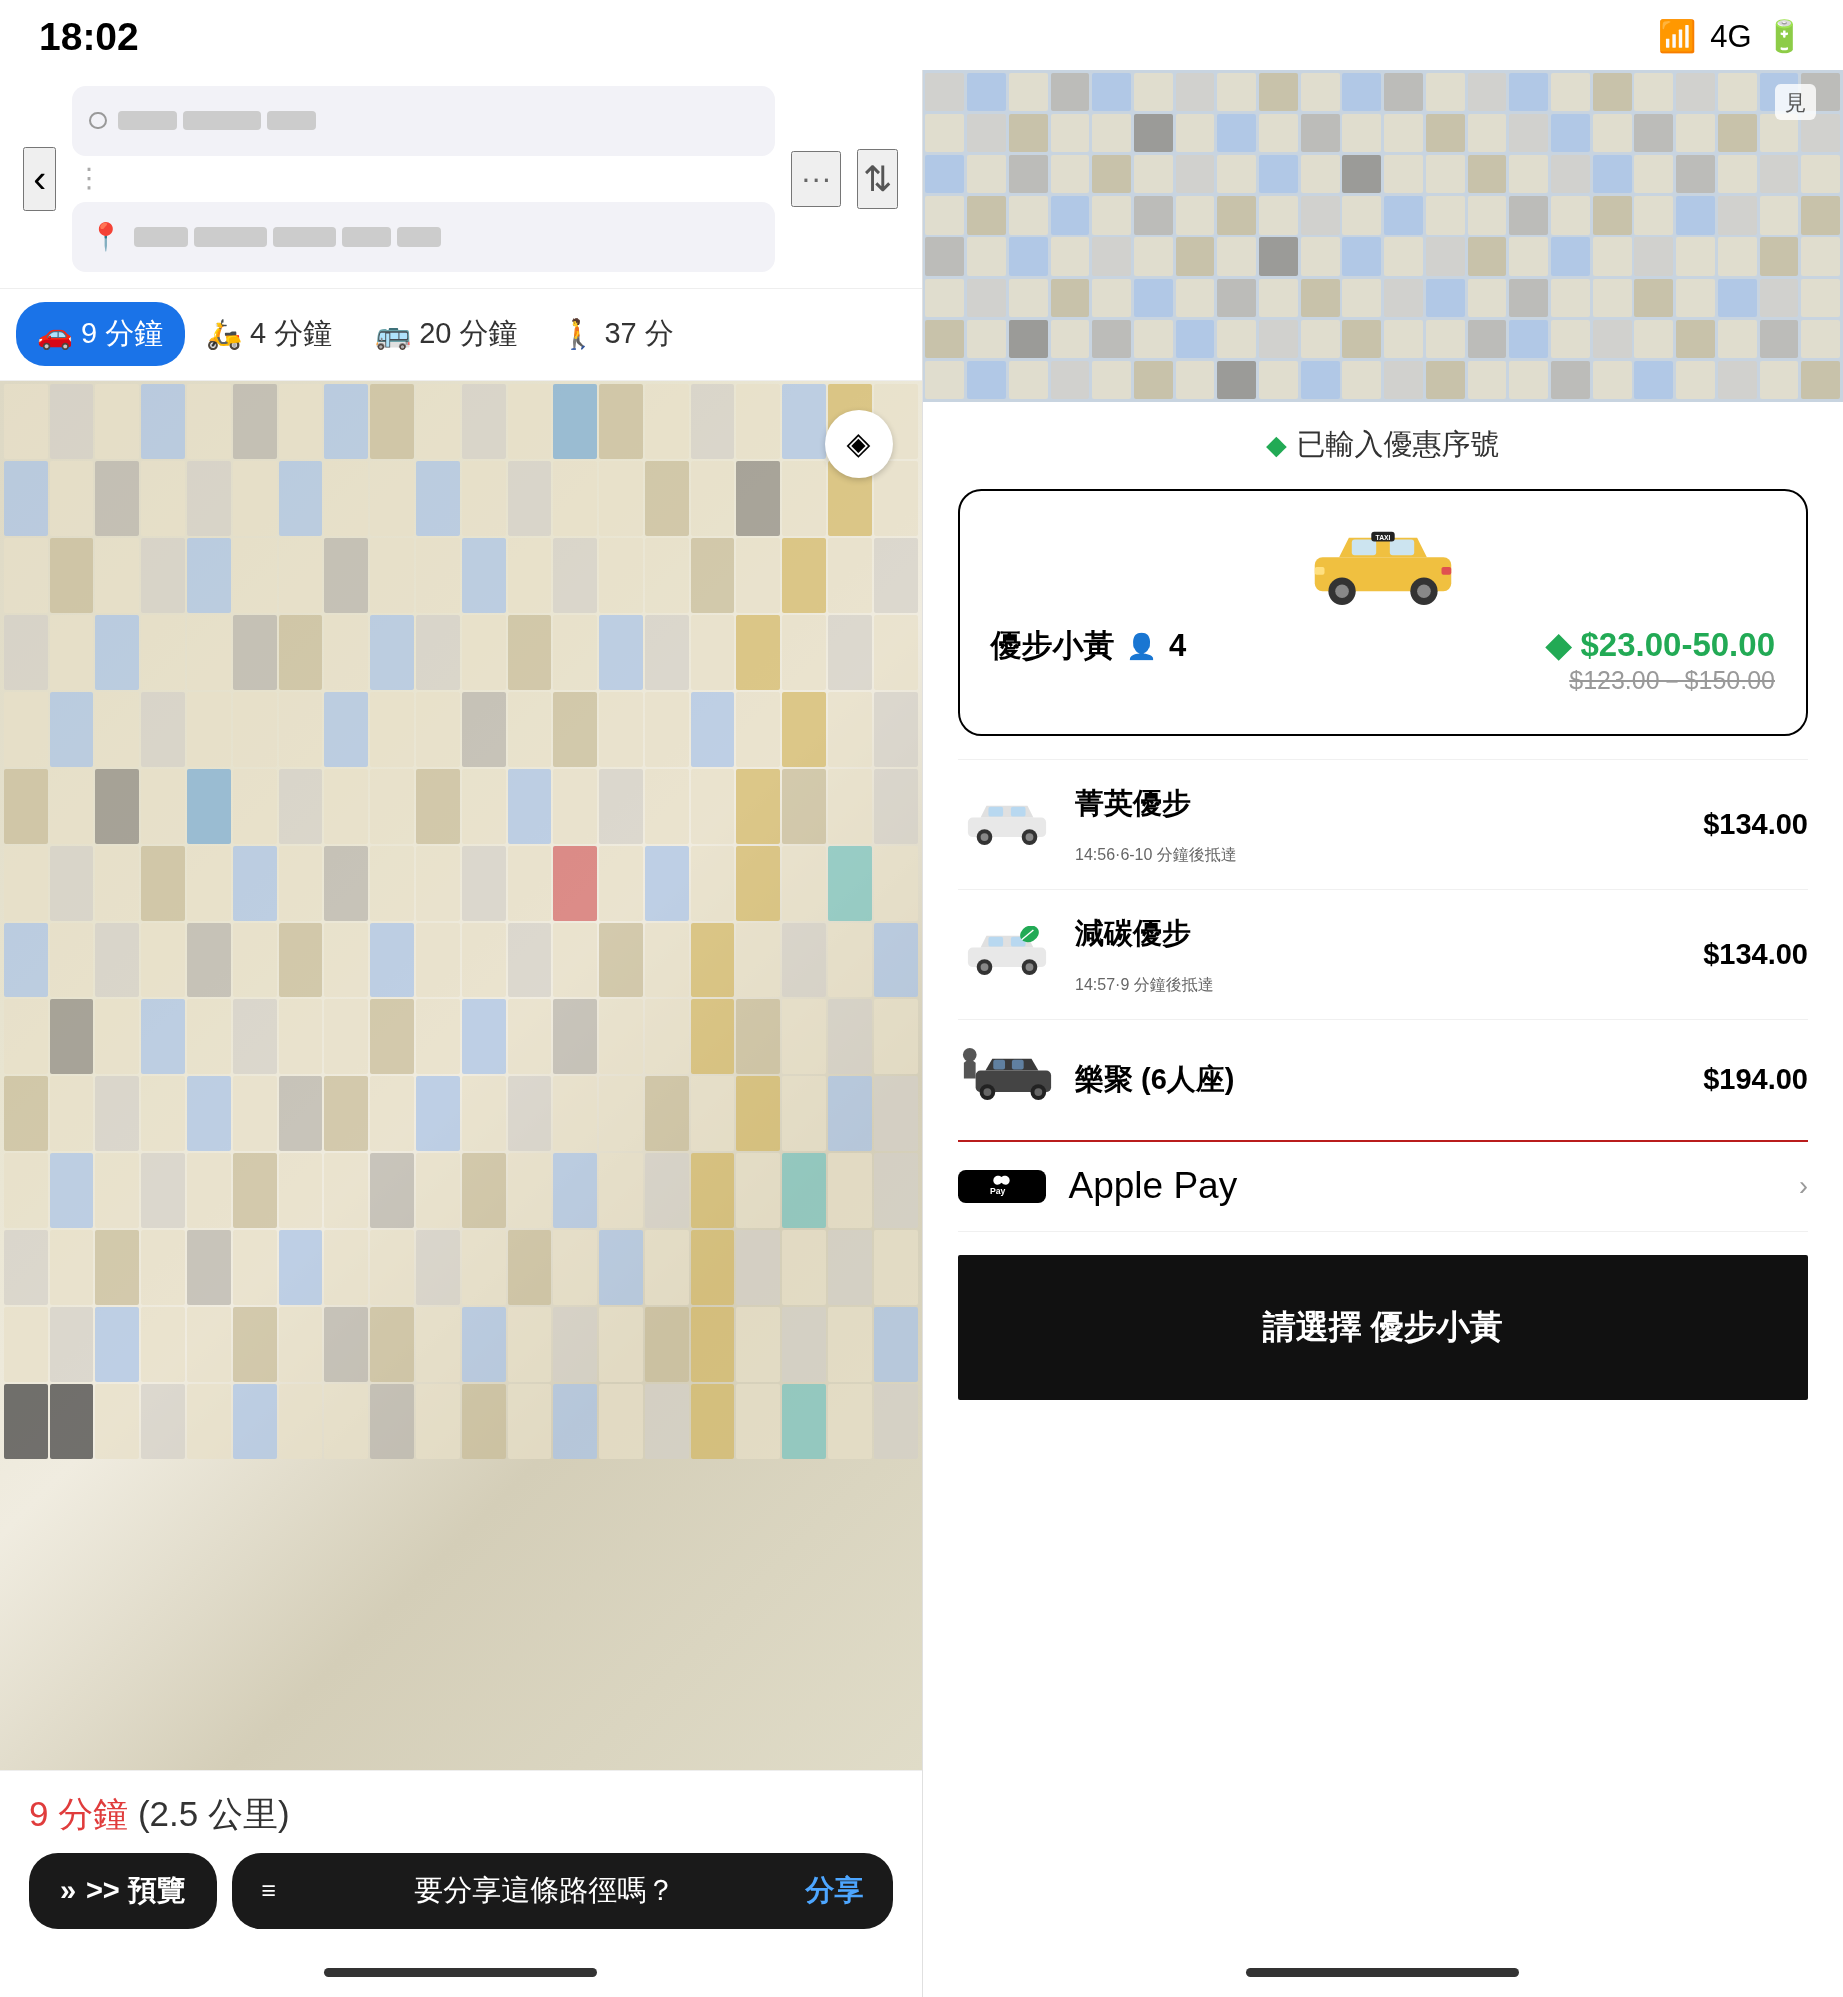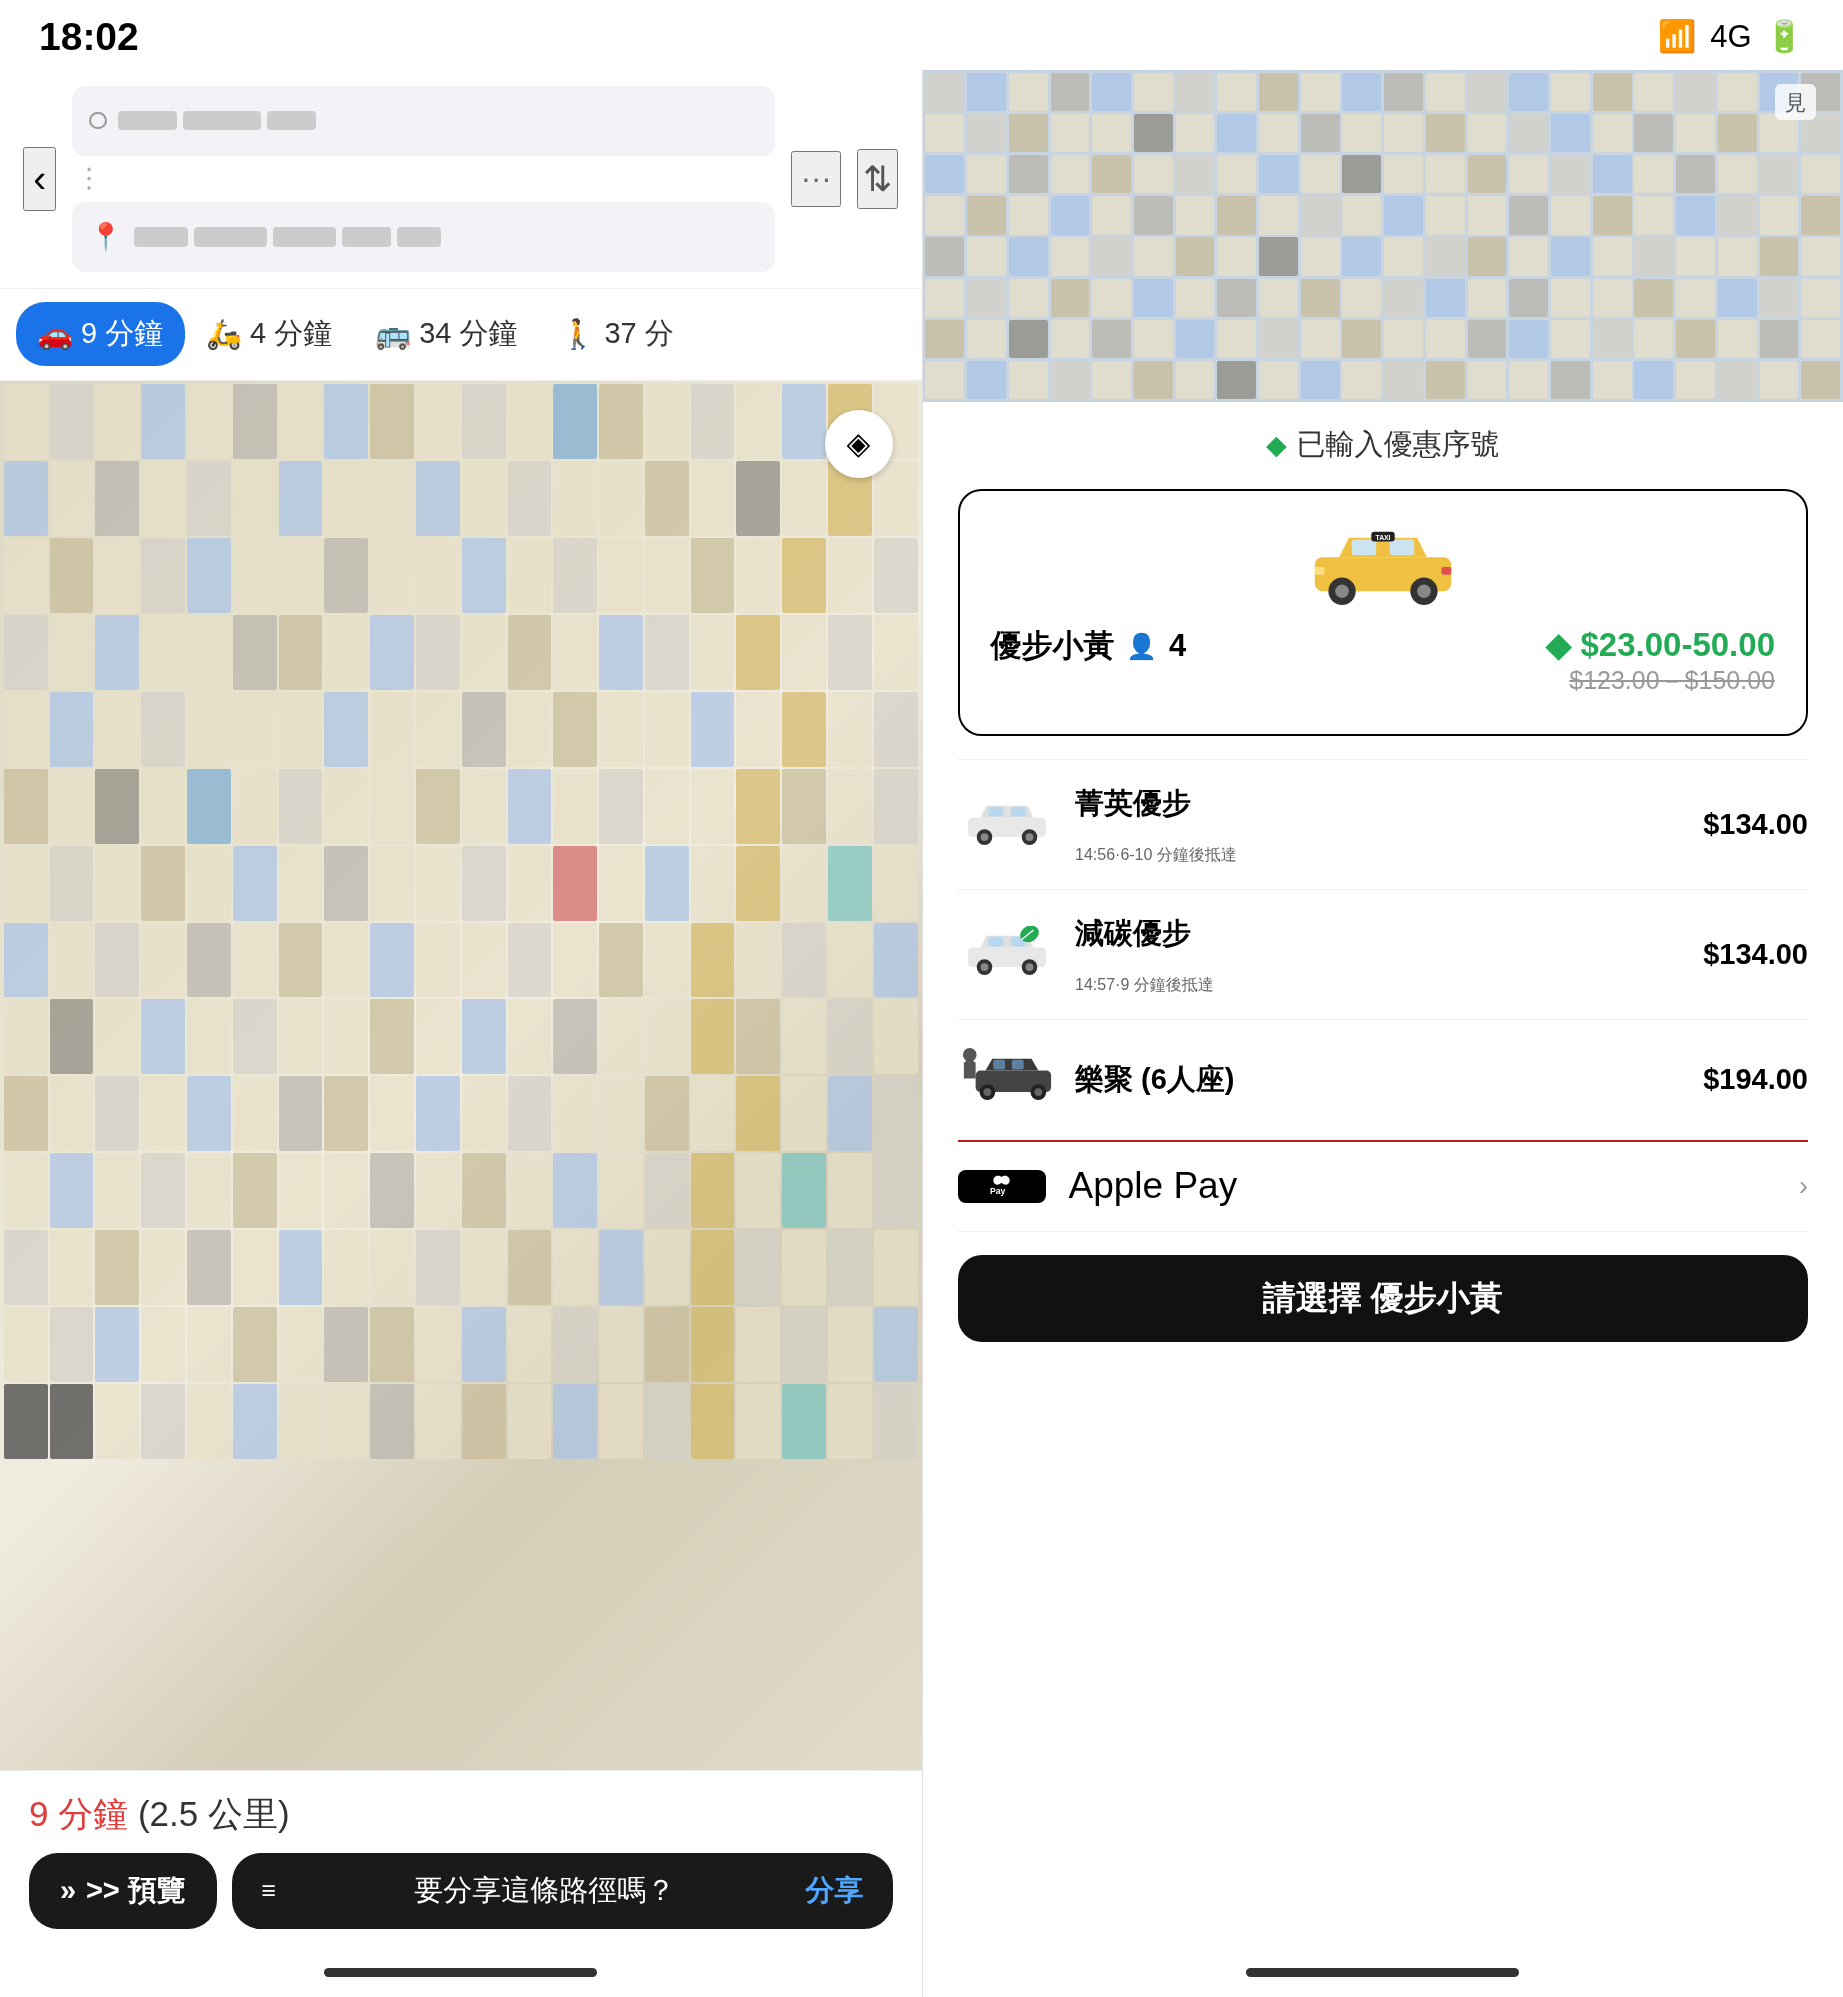--- a/index.html
+++ b/index.html
@@ -420,22 +420,22 @@
       font-size: 27px;
       color: #999;
     }
 
     
     .cta-button {
       margin: 23.4px 0 7.8px;
       background: #111;
       color: #fff;
       border: none;
-      border-radius: 24px;
-      padding: 21px;
+      border-radius: 2px;
+      padding: 50px;
       font-size: 33px;
       font-weight: 700;
       text-align: center;
       width: 100%;
       cursor: pointer;
     }
 
     
     .c-blue-light { background: #aac4e8; }
     .c-blue-med { background: #7aacd4; }
@@ -501,21 +501,21 @@
       <div class="transport-tab active">
         <span class="tab-icon">🚗</span>
         <span>9 分鐘</span>
       </div>
       <div class="transport-tab">
         <span class="tab-icon">🛵</span>
         <span>4 分鐘</span>
       </div>
       <div class="transport-tab">
         <span class="tab-icon">🚌</span>
-        <span>34 分鐘</span>
+        <span>20 分鐘</span>
       </div>
       <div class="transport-tab">
         <span class="tab-icon">🚶</span>
         <span>37 分</span>
       </div>
     </div>
 
     <div class="map-area">
       <div class="map-bg">
 

